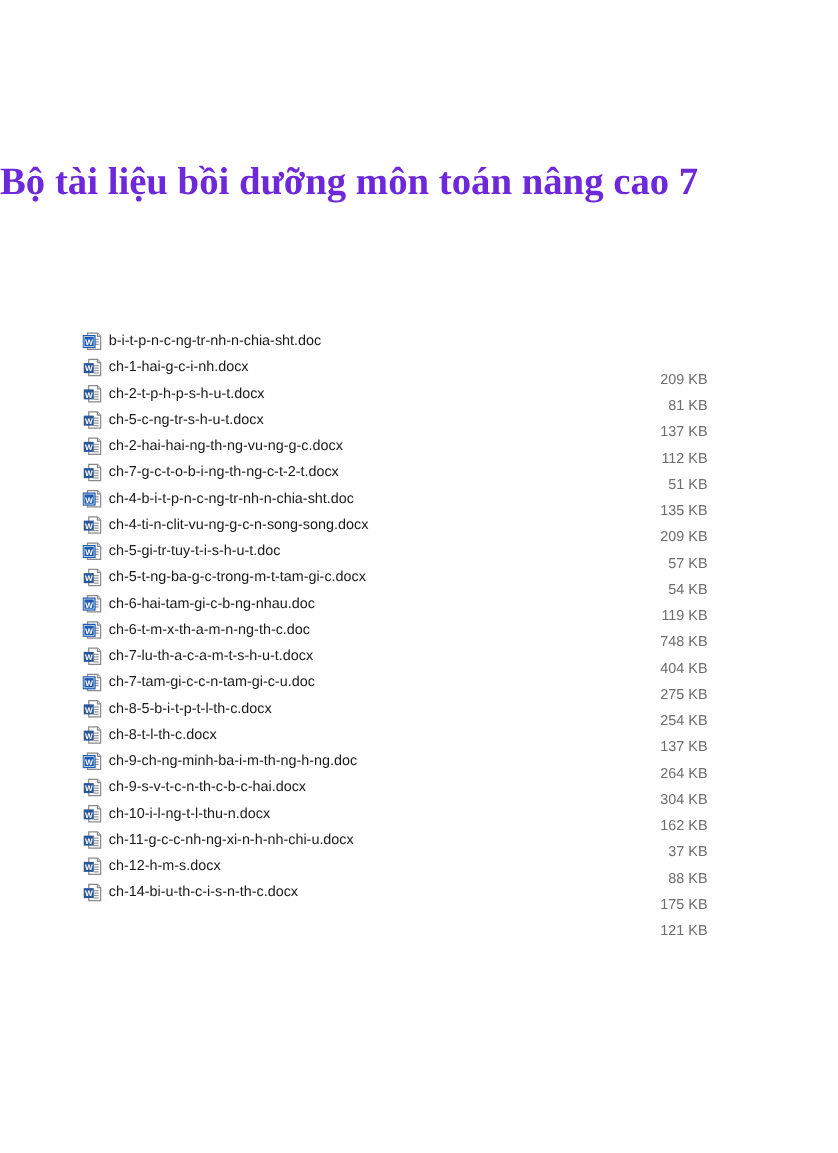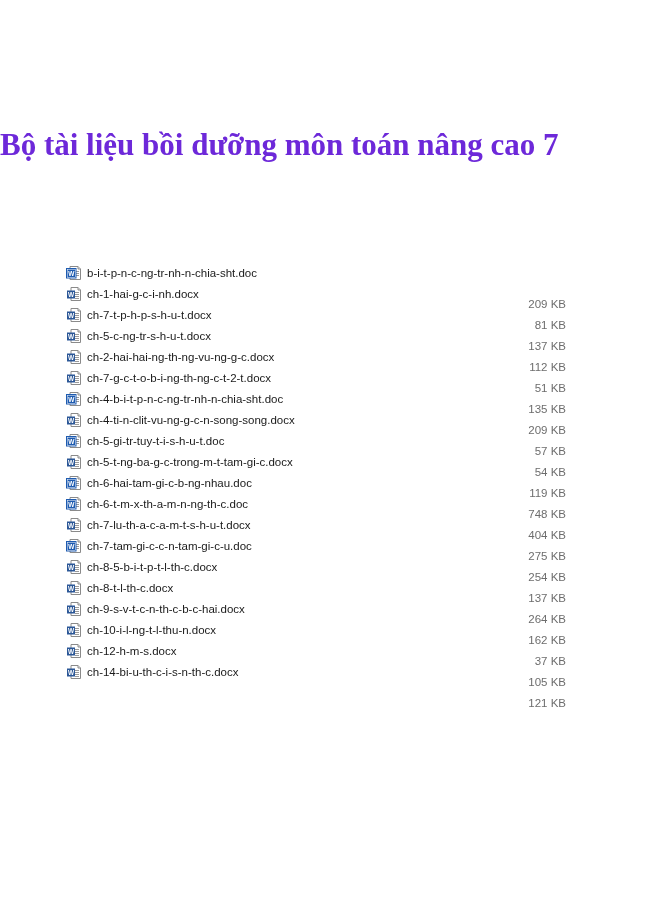--- a/index.html
+++ b/index.html
@@ -78,21 +78,21 @@
         <path d="M5 1.5 H12 L14.5 4 V14.5 H5 Z" fill="#ffffff" stroke="#8a8a8a" stroke-width="1"></path>
         <path d="M12 1.5 V4 H14.5" fill="#e8e8e8" stroke="#8a8a8a" stroke-width="1"></path>
         <line x1="9" y1="6.5" x2="13" y2="6.5" stroke="#9a9a9a" stroke-width="1"></line>
         <line x1="9" y1="8.5" x2="13" y2="8.5" stroke="#9a9a9a" stroke-width="1"></line>
         <line x1="9" y1="10.5" x2="13" y2="10.5" stroke="#9a9a9a" stroke-width="1"></line>
         <line x1="9" y1="12.5" x2="13" y2="12.5" stroke="#9a9a9a" stroke-width="1"></line>
         <rect x="1" y="4.5" width="8" height="8" fill="#2b5797"></rect>
         <text x="5" y="11.2" font-family="Liberation Sans, sans-serif" font-size="6.5" font-weight="bold" fill="#ffffff" text-anchor="middle">W</text>
       </svg>
     </span>
-    <span class="file-name">ch-7-t-p-h-p-s-h-u-t.docx</span>
+    <span class="file-name">ch-2-t-p-h-p-s-h-u-t.docx</span>
     <span class="file-size">137 KB</span>
   </li>
 
   <li class="file-row">
     <span class="file-icon">
       <svg width="16" height="16" viewBox="0 0 16 16">
         <path d="M5 1.5 H12 L14.5 4 V14.5 H5 Z" fill="#ffffff" stroke="#8a8a8a" stroke-width="1"></path>
         <path d="M12 1.5 V4 H14.5" fill="#e8e8e8" stroke="#8a8a8a" stroke-width="1"></path>
         <line x1="9" y1="6.5" x2="13" y2="6.5" stroke="#9a9a9a" stroke-width="1"></line>
         <line x1="9" y1="8.5" x2="13" y2="8.5" stroke="#9a9a9a" stroke-width="1"></line>
@@ -304,20 +304,36 @@
         <line x1="9" y1="10.5" x2="13" y2="10.5" stroke="#9a9a9a" stroke-width="1"></line>
         <line x1="9" y1="12.5" x2="13" y2="12.5" stroke="#9a9a9a" stroke-width="1"></line>
         <rect x="1" y="4.5" width="8" height="8" fill="#2b5797"></rect>
         <text x="5" y="11.2" font-family="Liberation Sans, sans-serif" font-size="6.5" font-weight="bold" fill="#ffffff" text-anchor="middle">W</text>
       </svg>
     </span>
     <span class="file-name">ch-8-t-l-th-c.docx</span>
     <span class="file-size">264 KB</span>
   </li>
 
+  <li class="file-row">
+    <span class="file-icon">
+      <svg width="16" height="16" viewBox="0 0 16 16">
+        <path d="M4 1.5 H12 L14.5 4 V14.5 H4 Z" fill="#ffffff" stroke="#8a8a8a" stroke-width="1"></path>
+        <path d="M12 1.5 V4 H14.5" fill="#e8e8e8" stroke="#8a8a8a" stroke-width="1"></path>
+        <line x1="10" y1="6.5" x2="13" y2="6.5" stroke="#9a9a9a" stroke-width="1"></line>
+        <line x1="10" y1="8.5" x2="13" y2="8.5" stroke="#9a9a9a" stroke-width="1"></line>
+        <line x1="10" y1="10.5" x2="13" y2="10.5" stroke="#9a9a9a" stroke-width="1"></line>
+        <rect x="0.5" y="3.5" width="9.5" height="9.5" fill="#ffffff" stroke="#1e5bb0" stroke-width="1"></rect>
+        <rect x="1.5" y="4.5" width="7.5" height="7.5" fill="#1e5bb0"></rect>
+        <text x="5.25" y="11" font-family="Liberation Sans, sans-serif" font-size="6.5" font-weight="bold" fill="#ffffff" text-anchor="middle">W</text>
+      </svg>
+    </span>
+    <span class="file-name">ch-9-ch-ng-minh-ba-i-m-th-ng-h-ng.doc</span>
+    <span class="file-size">304 KB</span>
+  </li>
 
   <li class="file-row">
     <span class="file-icon">
       <svg width="16" height="16" viewBox="0 0 16 16">
         <path d="M5 1.5 H12 L14.5 4 V14.5 H5 Z" fill="#ffffff" stroke="#8a8a8a" stroke-width="1"></path>
         <path d="M12 1.5 V4 H14.5" fill="#e8e8e8" stroke="#8a8a8a" stroke-width="1"></path>
         <line x1="9" y1="6.5" x2="13" y2="6.5" stroke="#9a9a9a" stroke-width="1"></line>
         <line x1="9" y1="8.5" x2="13" y2="8.5" stroke="#9a9a9a" stroke-width="1"></line>
         <line x1="9" y1="10.5" x2="13" y2="10.5" stroke="#9a9a9a" stroke-width="1"></line>
         <line x1="9" y1="12.5" x2="13" y2="12.5" stroke="#9a9a9a" stroke-width="1"></line>
@@ -340,36 +356,52 @@
         <line x1="9" y1="12.5" x2="13" y2="12.5" stroke="#9a9a9a" stroke-width="1"></line>
         <rect x="1" y="4.5" width="8" height="8" fill="#2b5797"></rect>
         <text x="5" y="11.2" font-family="Liberation Sans, sans-serif" font-size="6.5" font-weight="bold" fill="#ffffff" text-anchor="middle">W</text>
       </svg>
     </span>
     <span class="file-name">ch-10-i-l-ng-t-l-thu-n.docx</span>
     <span class="file-size">37 KB</span>
   </li>
 
 
+  <li class="file-row">
+    <span class="file-icon">
+      <svg width="16" height="16" viewBox="0 0 16 16">
+        <path d="M5 1.5 H12 L14.5 4 V14.5 H5 Z" fill="#ffffff" stroke="#8a8a8a" stroke-width="1"></path>
+        <path d="M12 1.5 V4 H14.5" fill="#e8e8e8" stroke="#8a8a8a" stroke-width="1"></path>
+        <line x1="9" y1="6.5" x2="13" y2="6.5" stroke="#9a9a9a" stroke-width="1"></line>
+        <line x1="9" y1="8.5" x2="13" y2="8.5" stroke="#9a9a9a" stroke-width="1"></line>
+        <line x1="9" y1="10.5" x2="13" y2="10.5" stroke="#9a9a9a" stroke-width="1"></line>
+        <line x1="9" y1="12.5" x2="13" y2="12.5" stroke="#9a9a9a" stroke-width="1"></line>
+        <rect x="1" y="4.5" width="8" height="8" fill="#2b5797"></rect>
+        <text x="5" y="11.2" font-family="Liberation Sans, sans-serif" font-size="6.5" font-weight="bold" fill="#ffffff" text-anchor="middle">W</text>
+      </svg>
+    </span>
+    <span class="file-name">ch-11-g-c-c-nh-ng-xi-n-h-nh-chi-u.docx</span>
+    <span class="file-size">88 KB</span>
+  </li>
 
   <li class="file-row">
     <span class="file-icon">
       <svg width="16" height="16" viewBox="0 0 16 16">
         <path d="M5 1.5 H12 L14.5 4 V14.5 H5 Z" fill="#ffffff" stroke="#8a8a8a" stroke-width="1"></path>
         <path d="M12 1.5 V4 H14.5" fill="#e8e8e8" stroke="#8a8a8a" stroke-width="1"></path>
         <line x1="9" y1="6.5" x2="13" y2="6.5" stroke="#9a9a9a" stroke-width="1"></line>
         <line x1="9" y1="8.5" x2="13" y2="8.5" stroke="#9a9a9a" stroke-width="1"></line>
         <line x1="9" y1="10.5" x2="13" y2="10.5" stroke="#9a9a9a" stroke-width="1"></line>
         <line x1="9" y1="12.5" x2="13" y2="12.5" stroke="#9a9a9a" stroke-width="1"></line>
         <rect x="1" y="4.5" width="8" height="8" fill="#2b5797"></rect>
         <text x="5" y="11.2" font-family="Liberation Sans, sans-serif" font-size="6.5" font-weight="bold" fill="#ffffff" text-anchor="middle">W</text>
       </svg>
     </span>
     <span class="file-name">ch-12-h-m-s.docx</span>
-    <span class="file-size">105 KB</span>
+    <span class="file-size">175 KB</span>
   </li>
 
 
   <li class="file-row">
     <span class="file-icon">
       <svg width="16" height="16" viewBox="0 0 16 16">
         <path d="M5 1.5 H12 L14.5 4 V14.5 H5 Z" fill="#ffffff" stroke="#8a8a8a" stroke-width="1"></path>
         <path d="M12 1.5 V4 H14.5" fill="#e8e8e8" stroke="#8a8a8a" stroke-width="1"></path>
         <line x1="9" y1="6.5" x2="13" y2="6.5" stroke="#9a9a9a" stroke-width="1"></line>
         <line x1="9" y1="8.5" x2="13" y2="8.5" stroke="#9a9a9a" stroke-width="1"></line>

